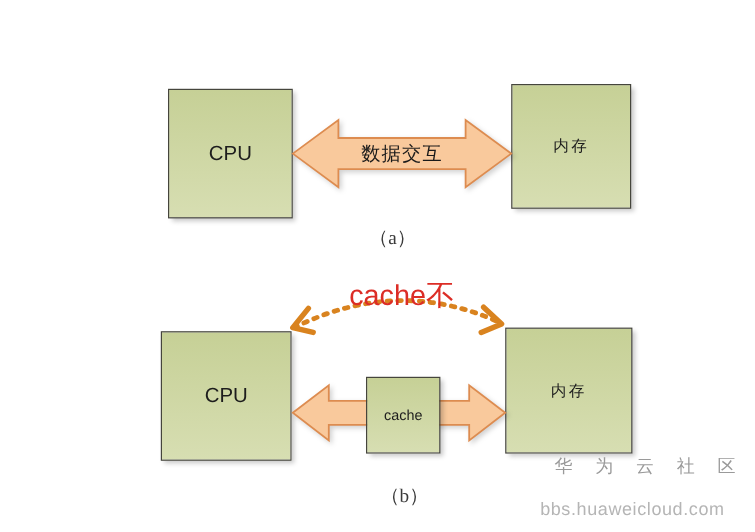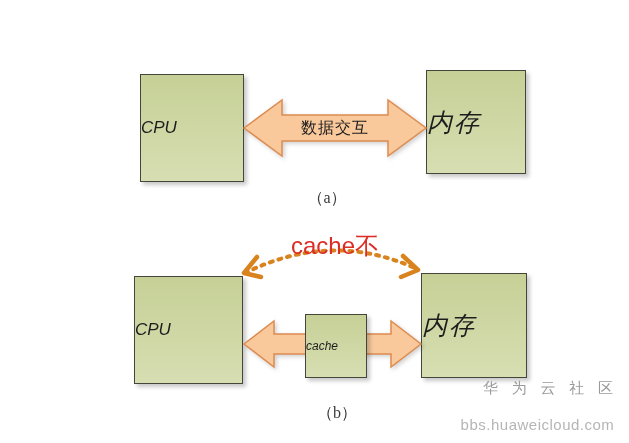--- a/index.html
+++ b/index.html
@@ -5,45 +5,44 @@
   html,body{margin:0;padding:0;background:#fff;}
   .canvas{
     position:relative;width:629px;height:443px;background:#ffffff;overflow:hidden;
     font-family:"Liberation Sans",sans-serif;
   }
   .gbox{
     position:absolute;
     background:linear-gradient(to bottom,#c6d096,#d7deb2);
     border:1px solid #45453c;
     box-shadow:3px 3px 4px rgba(0,0,0,0.22);
-    display:flex;align-items:center;justify-content:flex-start;
+    display:flex;align-items:center;justify-content:center;
     color:#1d1d1d;
-    font-style:italic;
   }
   .gbox.cpu{font-family:"Liberation Sans",sans-serif;font-size:17px;}
-  .gbox.mem{font-family:"Liberation Serif",serif;font-size:25px;letter-spacing:2px;}
+  .gbox.mem{font-family:"Liberation Serif",serif;font-size:13px;letter-spacing:2px;}
   .gbox.cache{font-family:"Liberation Sans",sans-serif;font-size:12px;}
   .arrow-svg{position:absolute;overflow:visible;}
   .arrow-shape{fill:#f9c99c;stroke:#dd8c50;stroke-width:1.5;filter:drop-shadow(2px 2px 2px rgba(0,0,0,0.18));}
   .arrow-label{
     position:absolute;display:flex;align-items:center;justify-content:center;
     font-family:"Liberation Serif",serif;font-size:16px;color:#1a1a1a;letter-spacing:1px;
   }
   .caption{
     position:absolute;text-align:center;color:#3a3a3a;
     font-family:"Liberation Serif",serif;font-size:16px;
   }
   .arc-path{fill:none;stroke:#d9831f;stroke-width:4;stroke-dasharray:3 6;stroke-linecap:round;}
   .arc-head{fill:none;stroke:#d9831f;stroke-width:4.5;stroke-linecap:round;stroke-linejoin:round;}
   .miss-line{
     position:absolute;text-align:center;color:#dc2d26;
     font-size:24px;font-family:"Liberation Sans",sans-serif;z-index:5;
   }
   .watermark{position:absolute;right:11px;bottom:10px;text-align:right;}
-  .wm-title{font-size:15px;color:#9a9a9a;letter-spacing:5px;font-family:Liberation Serif, serif;margin-left:26px;}
+  .wm-title{font-size:15px;color:#9a9a9a;letter-spacing:5px;font-family:Liberation Mono, monospace;margin-left:26px;}
   .wm-url{font-size:15px;color:#b5b5b5;font-family:"Liberation Sans",sans-serif;margin-top:18px;letter-spacing:0.5px;text-align:center;}
 </style>
 </head>
 <body>
 
 <div class="canvas">
 
   <div class="gbox cpu" style="left:140px;top:74px;width:102px;height:106px;">
     <span>CPU</span>
   </div>

